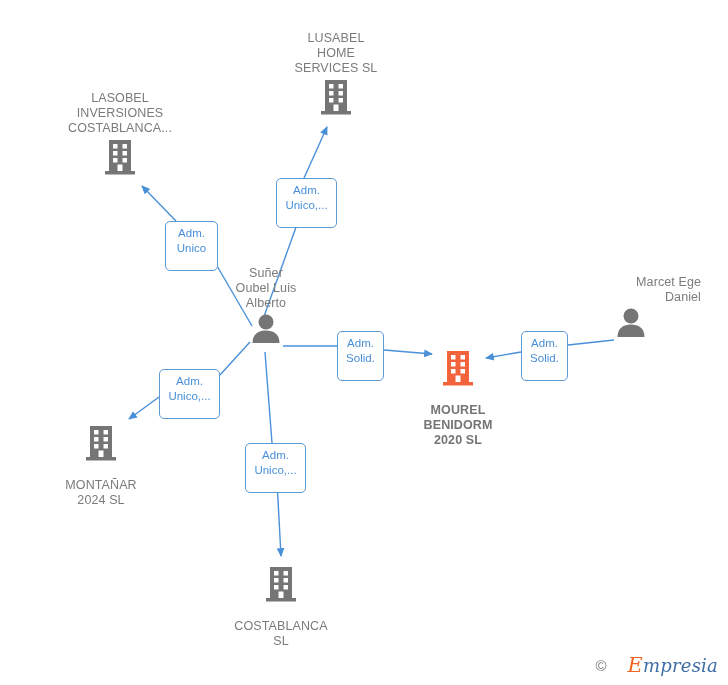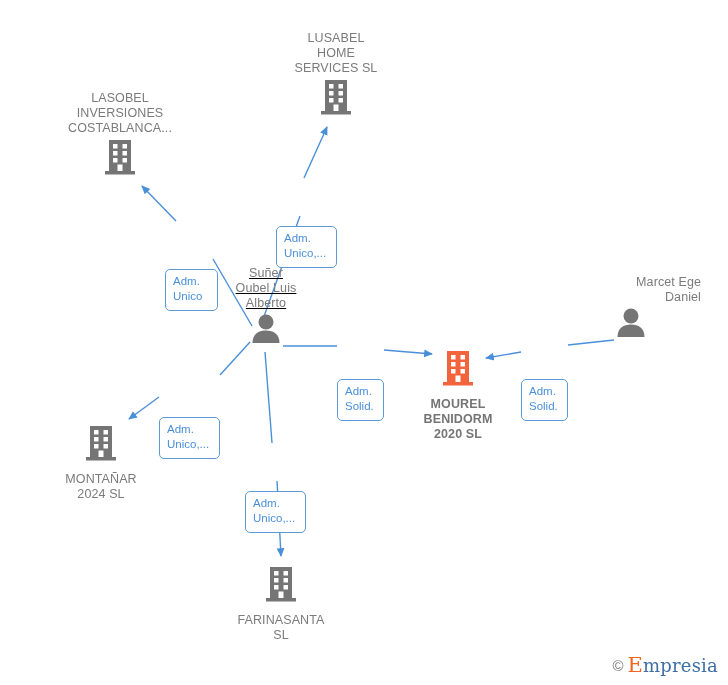--- a/index.html
+++ b/index.html
@@ -42,53 +42,55 @@
   }
   .node-label.center-label {
     font-weight: bold;
     color: #757575;
   }
   .node-icon {
     display: block;
     margin: 0 auto;
   }
   .node.label-above .node-label { margin-bottom: 2px; }
-  .node.label-below .node-label { margin-top: 10px; }
+  .node.label-below .node-label { margin-top: 16px; }
 
   .edge-label {
     position: absolute;
     border: 1.3px solid #5b9bd5;
     border-radius: 5px;
     background: #ffffff;
     color: #4a90d9;
     font-size: 11.5px;
     line-height: 15px;
-    padding: 4px 7px 6px 7px;
+    padding: 4px 7px 14px 7px;
+    text-align: center;
     white-space: pre-line;
     box-sizing: border-box;
-    margin-top: 48px;
   }
   .watermark {
     position: absolute;
     right: 10px;
     bottom: 8px;
     display: flex;
     align-items: center;
     gap: 4px;
     font-size: 17px;
   }
   .wm-c {
     color: #7a7a7a;
     font-size: 15px;
   }
   .wm-text {
     font-family: "DejaVu Serif", serif;
+    font-style: italic;
     color: #3d6ea5;
     font-size: 18px;
     letter-spacing: 0.2px;
+    margin-left: 17px;
   }
   .wm-text .wm-e {
     color: #f26522;
     font-size: 21px;
   }
 </style>
 </head>
 <body>
 
 <div id="graph">
@@ -158,21 +160,21 @@
       <rect x="10" y="6" width="4.5" height="4.5" fill="#ffffff"></rect>
       <rect x="19.5" y="6" width="4.5" height="4.5" fill="#ffffff"></rect>
       <rect x="10" y="13" width="4.5" height="4.5" fill="#ffffff"></rect>
       <rect x="19.5" y="13" width="4.5" height="4.5" fill="#ffffff"></rect>
       <rect x="10" y="20" width="4.5" height="4.5" fill="#ffffff"></rect>
       <rect x="19.5" y="20" width="4.5" height="4.5" fill="#ffffff"></rect>
       <rect x="14.5" y="26.5" width="5" height="6.5" fill="#ffffff"></rect>
     </svg>
   </div>
 
-  <div class="node label-above" style="left:266px; top:266px;text-decoration:underline;">
+  <div class="node label-above" style="left:266px; top:266px;">
     <div class="node-label">Suñer
 Oubel Luis
 Alberto</div>
     <svg class="node-icon" width="32" height="30" viewBox="0 0 32 30">
       <circle cx="16" cy="9" r="7.5" fill="#757575"></circle>
       <path d="M 2.5 30 C 2.5 21 8.5 17.5 16 17.5 C 23.5 17.5 29.5 21 29.5 30 Z" fill="#757575"></path>
     </svg>
   </div>
 
   <div class="node label-below" style="left:458px; top:349px;">
@@ -222,21 +224,21 @@
       <rect x="6" y="2" width="22" height="31" fill="#757575"></rect>
       <rect x="2" y="33" width="30" height="3.5" fill="#757575"></rect>
       <rect x="10" y="6" width="4.5" height="4.5" fill="#ffffff"></rect>
       <rect x="19.5" y="6" width="4.5" height="4.5" fill="#ffffff"></rect>
       <rect x="10" y="13" width="4.5" height="4.5" fill="#ffffff"></rect>
       <rect x="19.5" y="13" width="4.5" height="4.5" fill="#ffffff"></rect>
       <rect x="10" y="20" width="4.5" height="4.5" fill="#ffffff"></rect>
       <rect x="19.5" y="20" width="4.5" height="4.5" fill="#ffffff"></rect>
       <rect x="14.5" y="26.5" width="5" height="6.5" fill="#ffffff"></rect>
     </svg>
-    <div class="node-label">FARINASANTA
+    <div class="node-label">COSTABLANCA
 SL</div>
   </div>
 
   <div class="edge-label" style="left:276px; top:178px; width:61px;">Adm.
 Unico,...</div>
 
   <div class="edge-label" style="left:165px; top:221px; width:53px;">Adm.
 Unico</div>
 
   <div class="edge-label" style="left:337px; top:331px; width:47px;">Adm.

